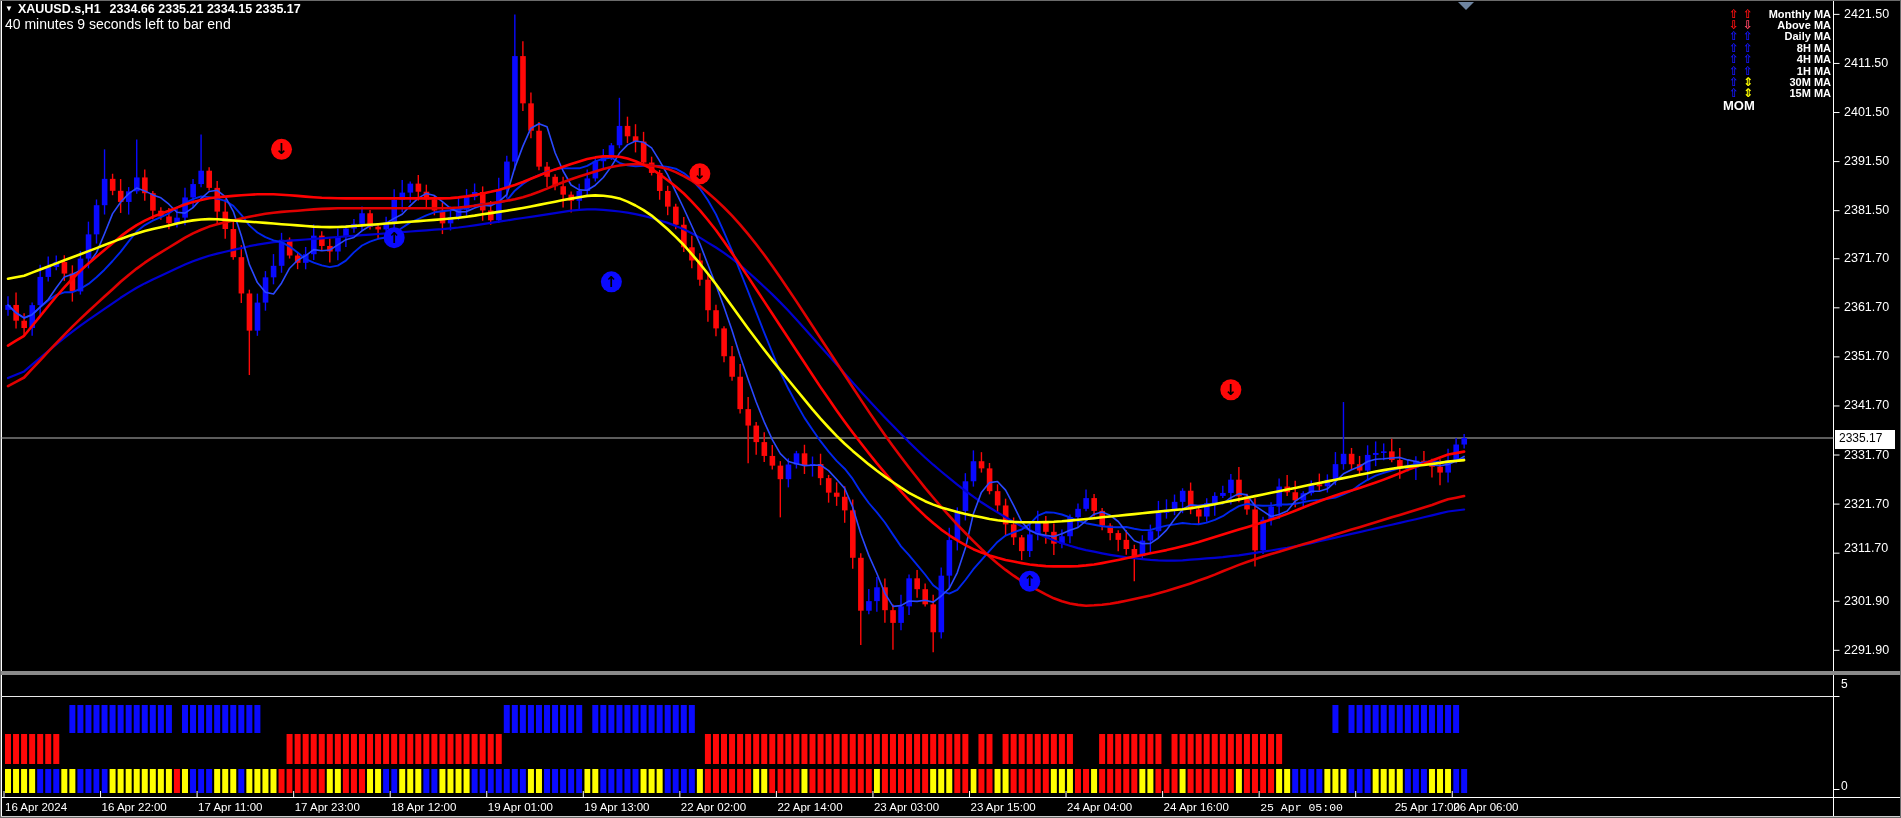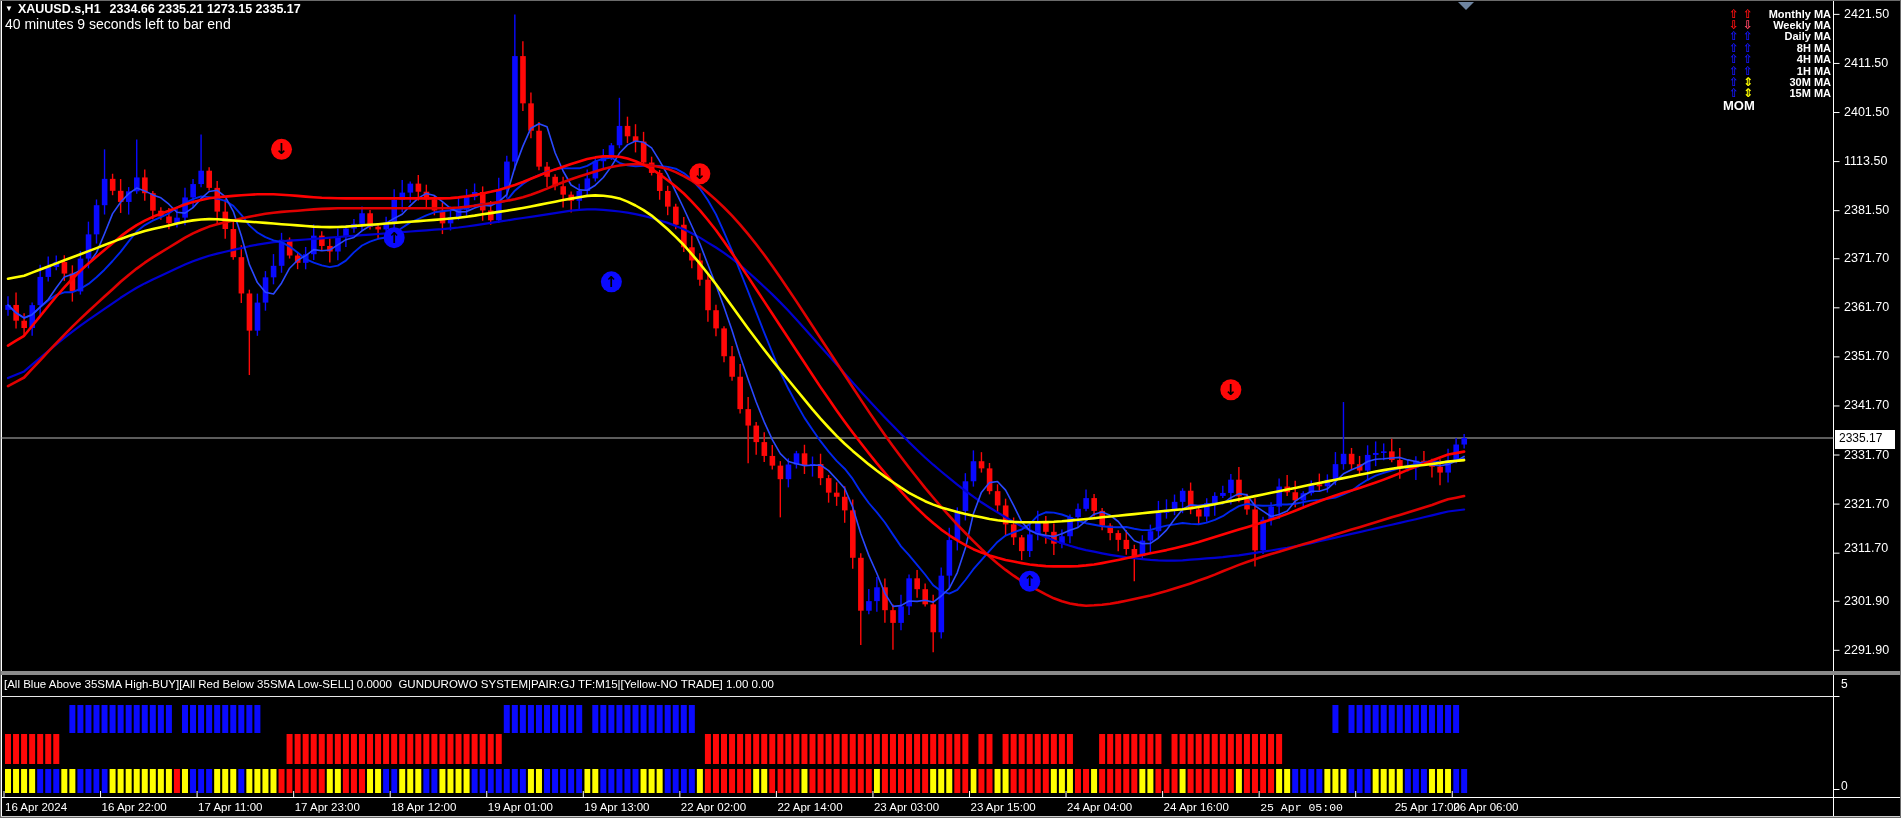--- a/index.html
+++ b/index.html
@@ -833,33 +833,33 @@
         <line x1="1832.5" y1="454.02729000000124" x2="1838.5" y2="454.02729000000124" stroke="#fff" stroke-width="1"></line>
         <line x1="1832.5" y1="503.09729000000124" x2="1838.5" y2="503.09729000000124" stroke="#fff" stroke-width="1"></line>
         <line x1="1832.5" y1="552.1672900000012" x2="1838.5" y2="552.1672900000012" stroke="#fff" stroke-width="1"></line>
         <line x1="1832.5" y1="600.2558899999999" x2="1838.5" y2="600.2558899999999" stroke="#fff" stroke-width="1"></line>
         <line x1="1832.5" y1="649.3258899999998" x2="1838.5" y2="649.3258899999998" stroke="#fff" stroke-width="1"></line>
         <line x1="1832.5" y1="695.5" x2="1838.5" y2="695.5" stroke="#fff" stroke-width="1"></line>
         <line x1="1832.5" y1="788.5" x2="1838.5" y2="788.5" stroke="#fff" stroke-width="1"></line>
       </g>
     </svg>
 
-  <div class="abs title"><span class="tri">▼</span><span>XAUUSD.s,H1</span><span class="ohlc">2334.66 2335.21 1273.15 2335.17</span></div>
+  <div class="abs title"><span class="tri">▼</span><span>XAUUSD.s,H1</span><span class="ohlc">2334.66 2335.21 2334.15 2335.17</span></div>
   <div class="abs countdown">40 minutes 9 seconds left to bar end</div>
 
   <div class="abs" id="legend">
       <div class="lrow">
         <span class="ico" style="color: rgb(255, 16, 16);">⇧</span>
         <span class="ico" style="color: rgb(255, 16, 16);">⇧</span>
         <span class="lbl">Monthly MA</span>
       </div>
       <div class="lrow">
         <span class="ico" style="color: rgb(255, 16, 16);">⇩</span>
         <span class="ico" style="color: rgb(255, 70, 102);">⇩</span>
-        <span class="lbl">Weekly MA</span>
+        <span class="lbl">Above MA</span>
       </div>
       <div class="lrow">
         <span class="ico" style="color: rgb(22, 22, 255);">⇧</span>
         <span class="ico" style="color: rgb(22, 22, 255);">⇧</span>
         <span class="lbl">Daily MA</span>
       </div>
       <div class="lrow">
         <span class="ico" style="color: rgb(22, 22, 255);">⇧</span>
         <span class="ico" style="color: rgb(22, 22, 255);">⇧</span>
         <span class="lbl">8H MA</span>
@@ -884,35 +884,34 @@
         <span class="ico" style="color: rgb(255, 255, 0);">⇕</span>
         <span class="lbl">15M MA</span>
       </div>
     </div>
   <div class="abs mom">MOM</div>
 
   <div id="price-axis">
       <div class="pxlabel" style="top: 5.87869px;">2421.50</div>
       <div class="pxlabel" style="top: 54.9487px;">2411.50</div>
       <div class="pxlabel" style="top: 104.019px;">2401.50</div>
-      <div class="pxlabel" style="top: 153.089px;">1113.50</div>
+      <div class="pxlabel" style="top: 153.089px;">2391.50</div>
       <div class="pxlabel" style="top: 202.159px;">2381.50</div>
       <div class="pxlabel" style="top: 250.247px;">2371.70</div>
       <div class="pxlabel" style="top: 299.317px;">2361.70</div>
       <div class="pxlabel" style="top: 348.387px;">2351.70</div>
       <div class="pxlabel" style="top: 397.457px;">2341.70</div>
       <div class="pxlabel" style="top: 446.527px;">2331.70</div>
       <div class="pxlabel" style="top: 495.597px;">2321.70</div>
       <div class="pxlabel" style="top: 540px;">2311.70</div>
       <div class="pxlabel" style="top: 592.756px;">2301.90</div>
       <div class="pxlabel" style="top: 641.826px;">2291.90</div>
     </div>
   <div class="abs price-tag">2335.17</div>
 
-  <div class="abs ind-text">[All Blue Above 35SMA High-BUY][All Red Below 35SMA Low-SELL] 0.0000  GUNDUROWO SYSTEM|PAIR:GJ TF:M15|[Yellow-NO TRADE] 1.00 0.00</div>
   <div class="abs scale" style="top:676px;">5</div>
   <div class="abs scale" style="top:778px;">0</div>
 
   <div id="time-axis">
       <div class="txlabel" style="left: 4px;">16 Apr 2024</div>
       <div class="txlabel" style="left: 100.55px;">16 Apr 22:00</div>
       <div class="txlabel" style="left: 197.1px;">17 Apr 11:00</div>
       <div class="txlabel" style="left: 293.65px;">17 Apr 23:00</div>
       <div class="txlabel" style="left: 390.2px;">18 Apr 12:00</div>
       <div class="txlabel" style="left: 486.75px;">19 Apr 01:00</div>

